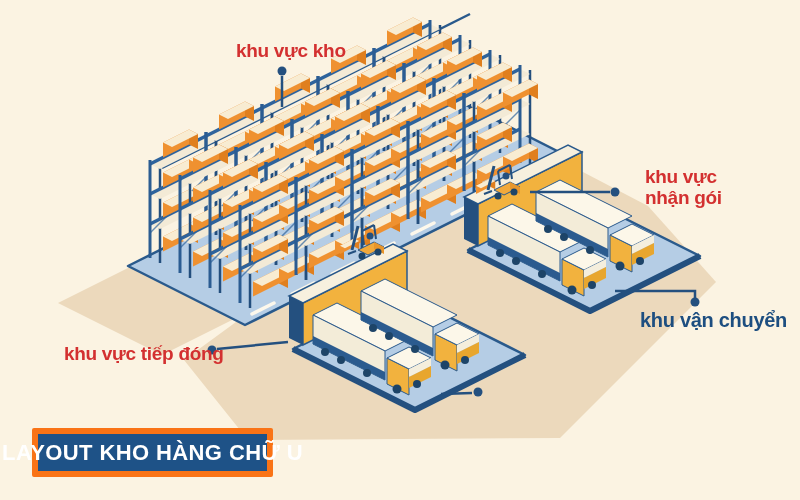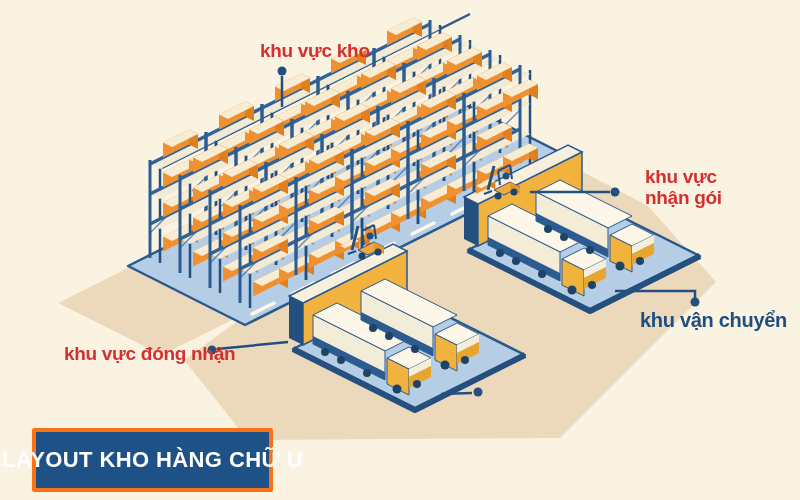--- a/index.html
+++ b/index.html
@@ -14,22 +14,22 @@
   }
   .stage{position:absolute;inset:0;}
   svg{position:absolute;left:0;top:0;}
   .label{
     position:absolute;font-weight:bold;letter-spacing:-0.3px;
     white-space:pre-line;line-height:1.12;
   }
   .label.red{color:var(--red);font-size:19px;}
   .label.navy{color:var(--navy);font-size:20px;}
   .title-badge{
-    position:absolute;left:32px;top:428px;width:241px;height:64px;
-    background:var(--title-bg);border:4px solid #f97316;box-sizing:border-box;
+    position:absolute;left:32px;top:428px;width:241px;height:49px;
+    background:var(--title-bg);border:6px solid #f97316;box-sizing:border-box;
     color:var(--title-text);display:flex;align-items:center;justify-content:center;
     font-weight:bold;font-size:22px;letter-spacing:0.4px;border-radius:2px;
     white-space:nowrap;
   }
 </style>
 </head>
 <body>
 
 <div class="stage">
 
@@ -169,21 +169,21 @@
       <line x1="441" y1="394" x2="472" y2="393"></line>
       <circle cx="478" cy="392" r="4.5" stroke="none"></circle>
     </g>
     <g>
       <circle cx="212" cy="350" r="4.5" stroke="none"></circle>
       <line x1="217" y1="349" x2="288" y2="342"></line>
     </g>
   </g>
 </svg>
 
-<div class="label red" style="left:236px;top:40px;margin-left:24px;">khu vực kho</div>
+<div class="label red" style="left:236px;top:40px;">khu vực kho</div>
 <div class="label red" style="left:645px;top:166px;">khu vực
 nhận gói</div>
 <div class="label navy" style="left:640px;top:309px;">khu vận chuyển</div>
-<div class="label red" style="left:64px;top:343px;">khu vực đóng nhận</div>
+<div class="label red" style="left:64px;top:343px;">khu vực tiếp đóng</div>
 
 <div class="title-badge">LAYOUT KHO HÀNG CHỮ U</div>
 
 </div>
 
 </body></html>

